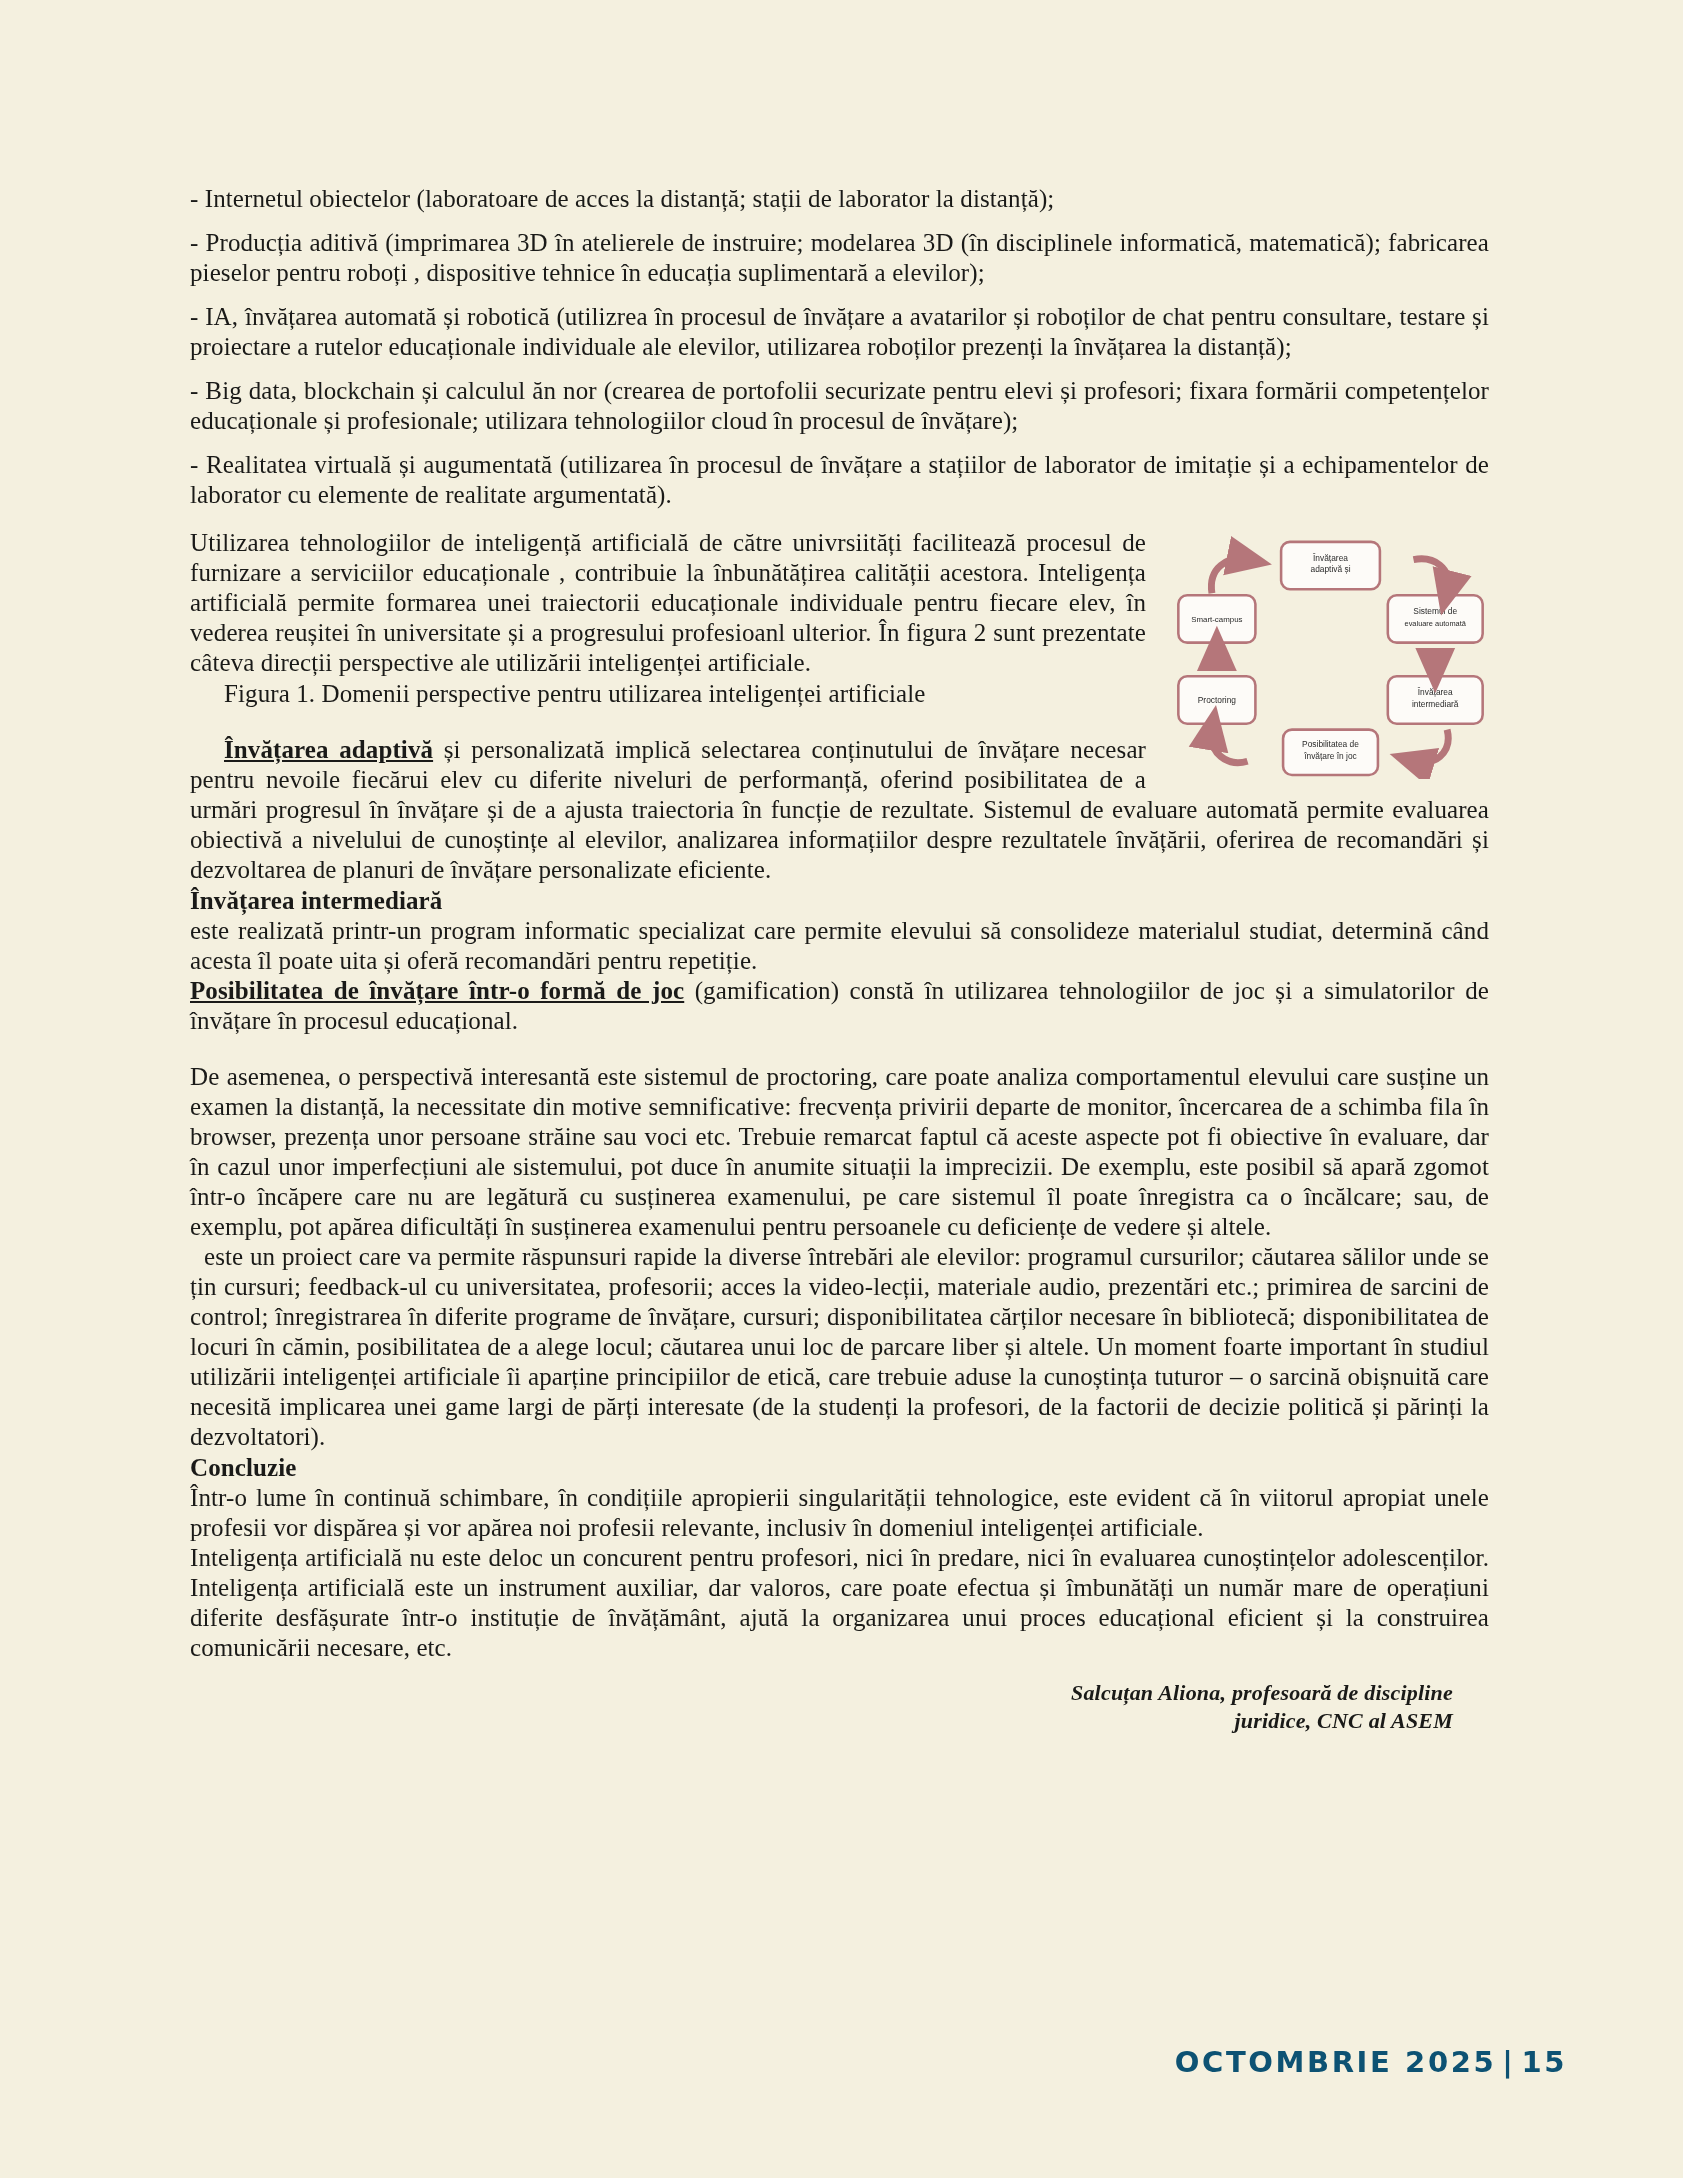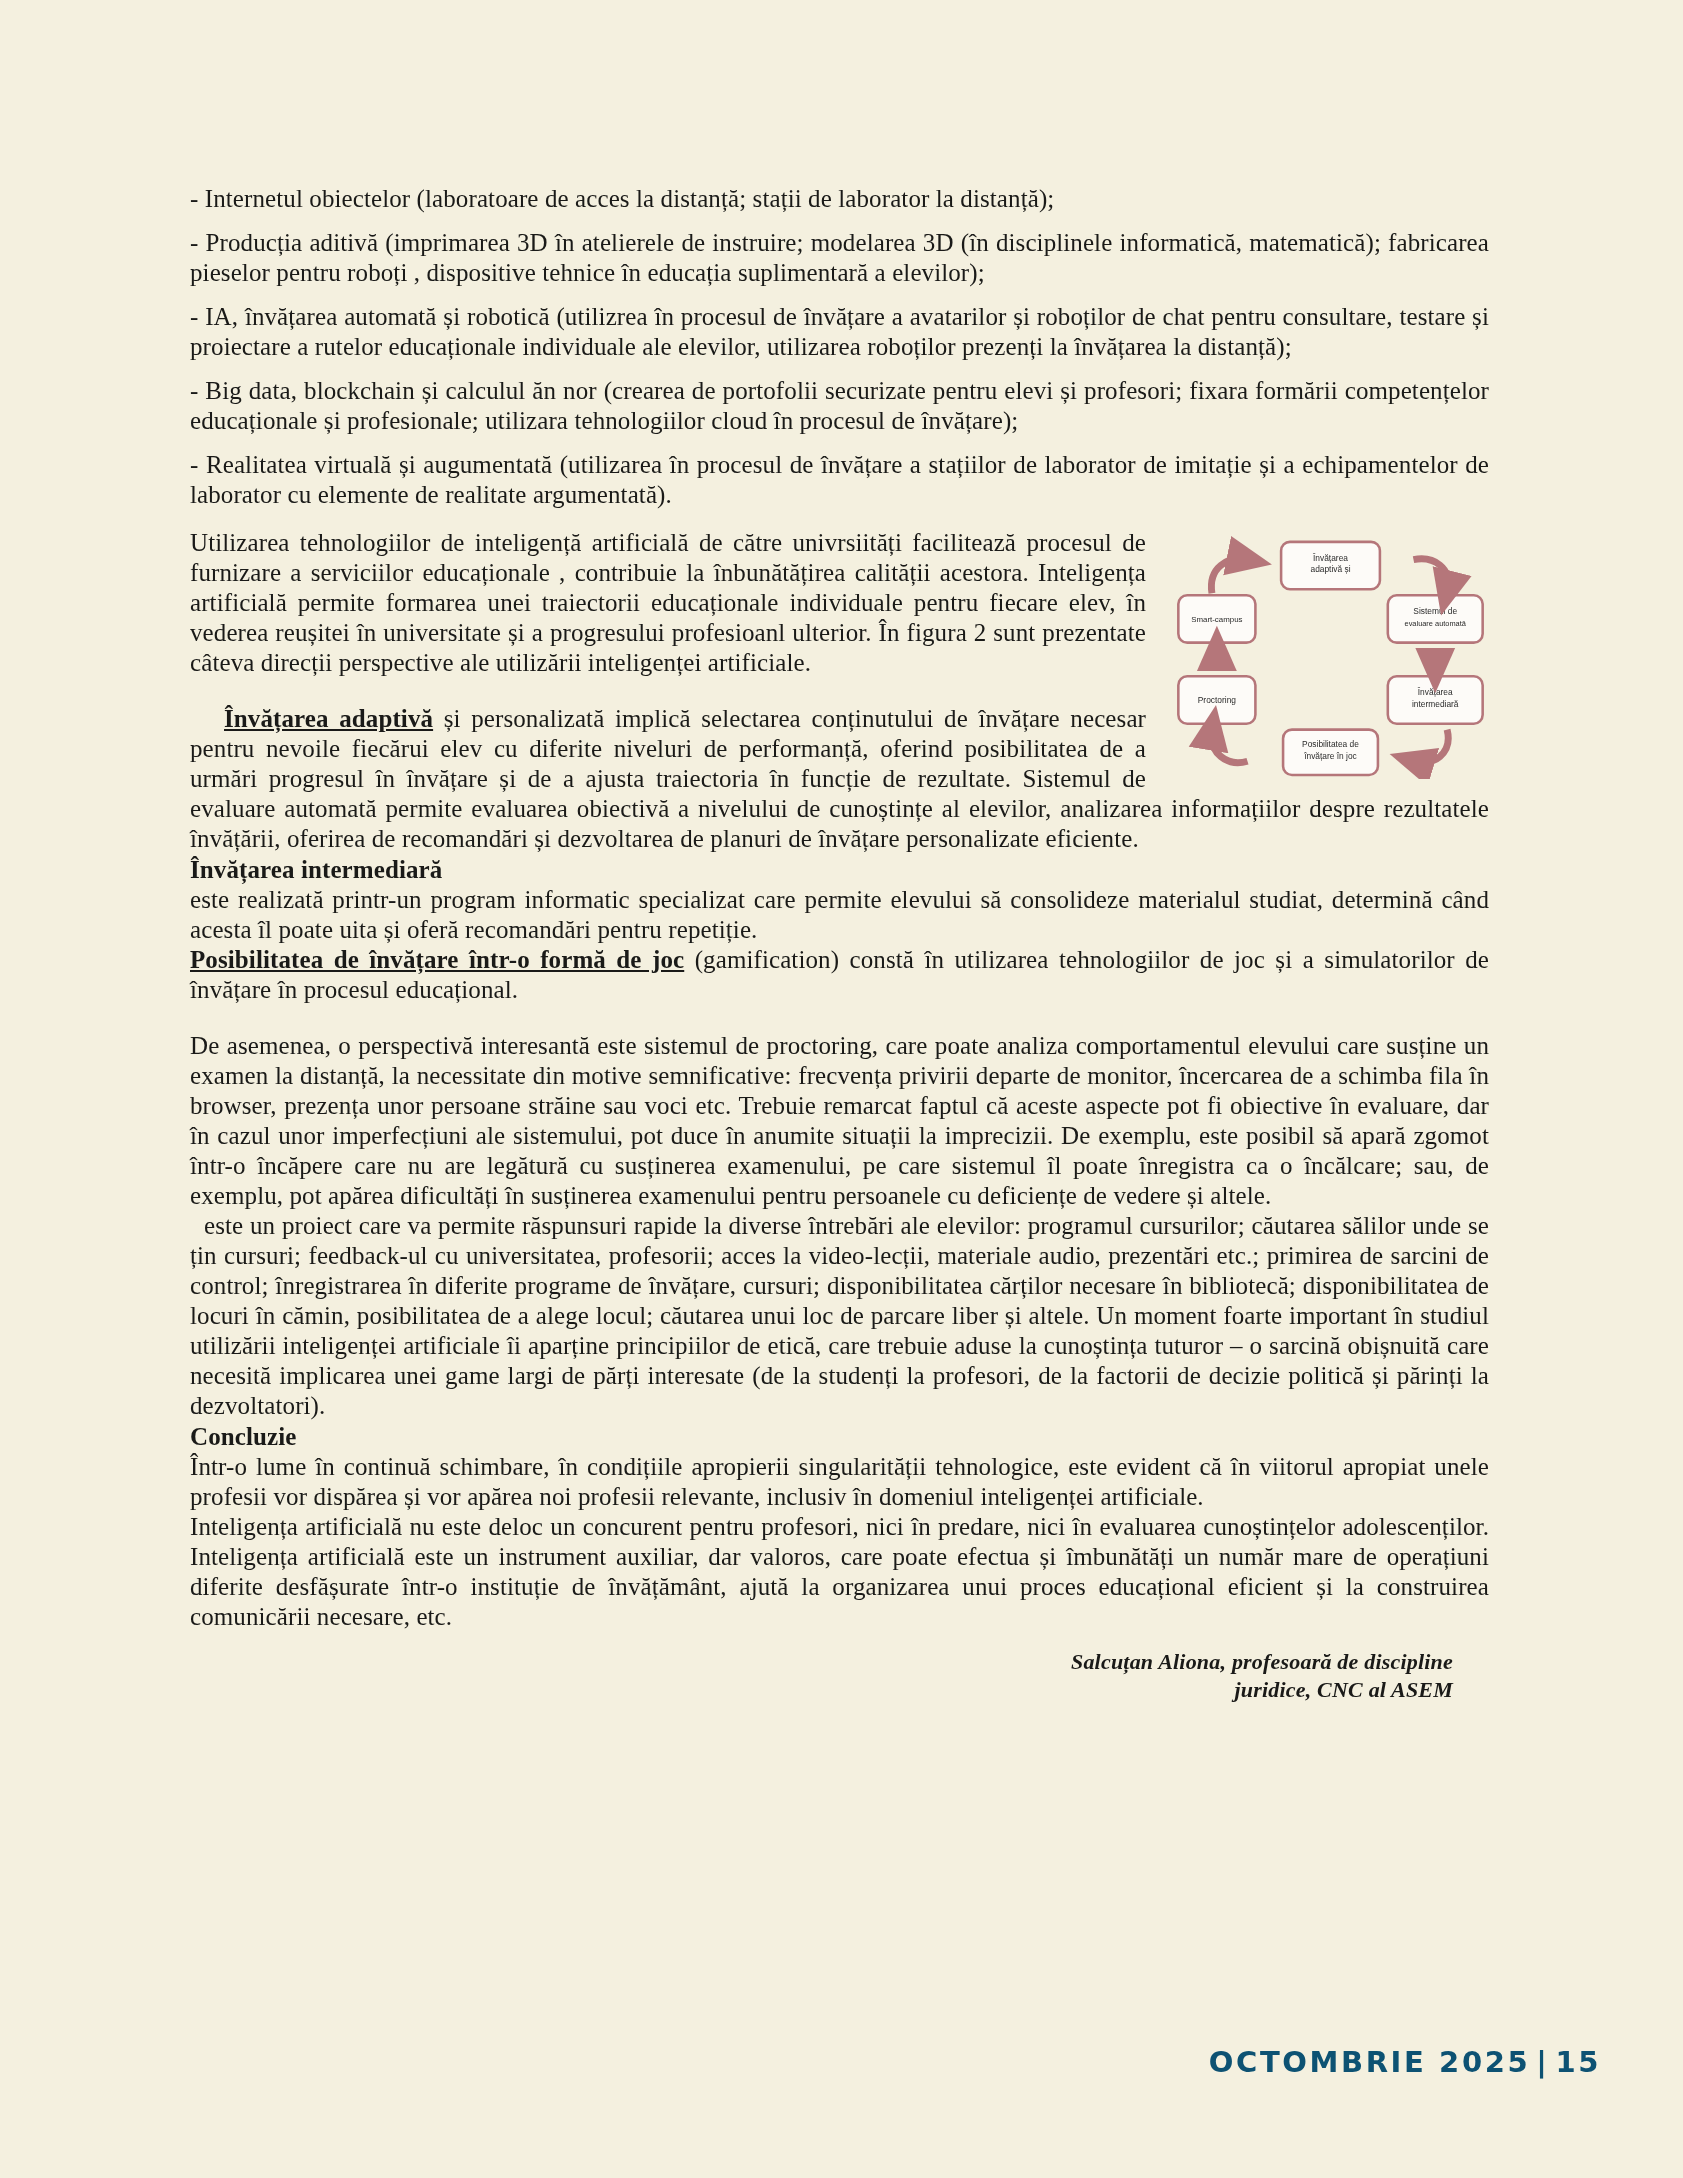--- a/index.html
+++ b/index.html
@@ -100,21 +100,21 @@
     padding-right: 36px;
   }
 
   
   .footer {
     position: absolute;
     left: 0;
     top: 2045px;
     width: 1683px;
     text-align: right;
-    padding-right: 82px;
+    padding-right: 116px;
     box-sizing: border-box;
     color: #0d5273;
     font-family: "DejaVu Sans", sans-serif;
     font-weight: bold;
     font-size: 29px;
     letter-spacing: 2.6px;
   }
   .footer .sep {
     padding: 0 6px;
   }
@@ -180,20 +180,21 @@
           <path d="M266,120 L266,140" marker-end="url(#ah)"></path>
           <path d="M45,142 L45,122" marker-end="url(#ah)"></path>
           <path d="M278,202 C284,226 264,240 244,234" marker-end="url(#ah)"></path>
           <path d="M76,234 C56,240 36,226 40,202" marker-end="url(#ah)"></path>
         </g>
       </svg>
     </div>
 
     <p class="gap-top">Utilizarea tehnologiilor de inteligență artificială de către univrsiități facilitează procesul de furnizare a serviciilor educaționale , contribuie la înbunătățirea calității acestora. Inteligența artificială permite formarea unei traiectorii educaționale individuale pentru fiecare elev, în vederea reușitei în universitate și a progresului profesioanl ulterior. În figura 2 sunt prezentate câteva direcții perspective ale utilizării inteligenței artificiale.</p>
 
+    <p class="fig-caption">Figura 1. Domenii perspective pentru utilizarea inteligenței artificiale</p>
 
     <p class="gap-top-lg indent"><b class="inline">Învățarea adaptivă</b><span> și personalizată implică selectarea conținutului de învățare necesar pentru nevoile fiecărui elev cu diferite niveluri de performanță, oferind posibilitatea de a urmări progresul în învățare și de a ajusta traiectoria în funcție de rezultate. Sistemul de evaluare automată permite evaluarea obiectivă a nivelului de cunoștințe al elevilor, analizarea informațiilor despre rezultatele învățării, oferirea de recomandări și dezvoltarea de planuri de învățare personalizate eficiente.</span></p>
 
     <p class="heading">Învățarea intermediară</p>
     <p>este realizată printr-un program informatic specializat care permite elevului să consolideze materialul studiat, determină când acesta îl poate uita și oferă recomandări pentru repetiție.</p>
 
     <p><b class="inline"> Posibilitatea de învățare într-o formă de joc</b><span> (gamification) constă în utilizarea tehnologiilor de joc și a simulatorilor de învățare în procesul educațional.</span></p>
 
     <p class="gap-top-lg">De asemenea, o perspectivă interesantă este sistemul de proctoring, care poate analiza comportamentul elevului care susține un examen la distanță, la necessitate din motive semnificative: frecvența privirii departe de monitor, încercarea de a schimba fila în browser, prezența unor persoane străine sau voci etc. Trebuie remarcat faptul că aceste aspecte pot fi obiective în evaluare, dar în cazul unor imperfecțiuni ale sistemului, pot duce în anumite situații la imprecizii. De exemplu, este posibil să apară zgomot într-o încăpere care nu are legătură cu susținerea examenului, pe care sistemul îl poate înregistra ca o încălcare; sau, de exemplu, pot apărea dificultăți în susținerea examenului pentru persoanele cu deficiențe de vedere și altele.</p>
 

